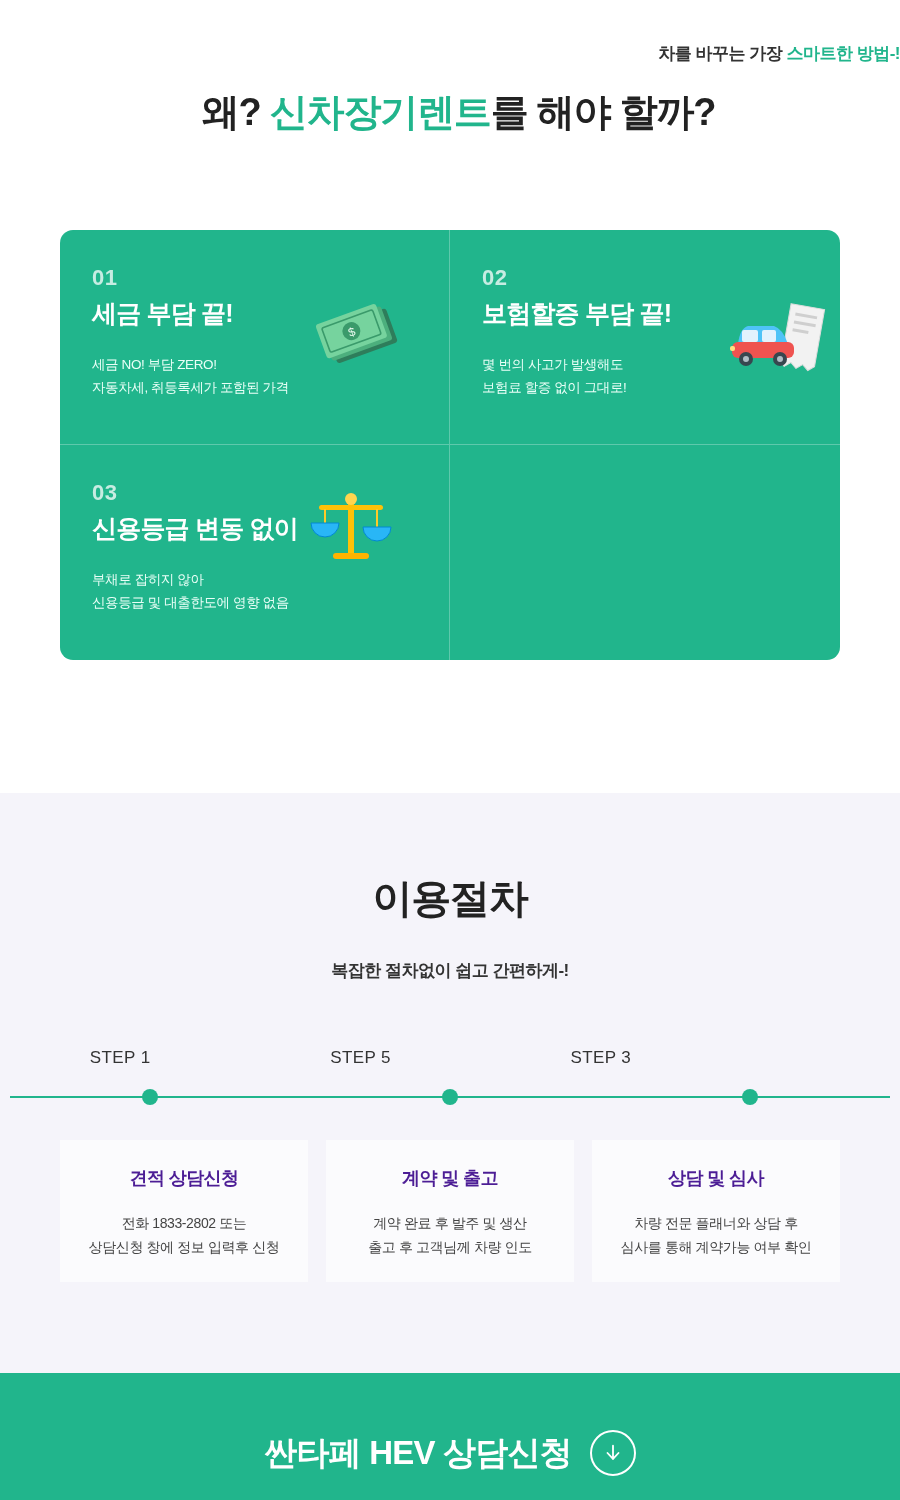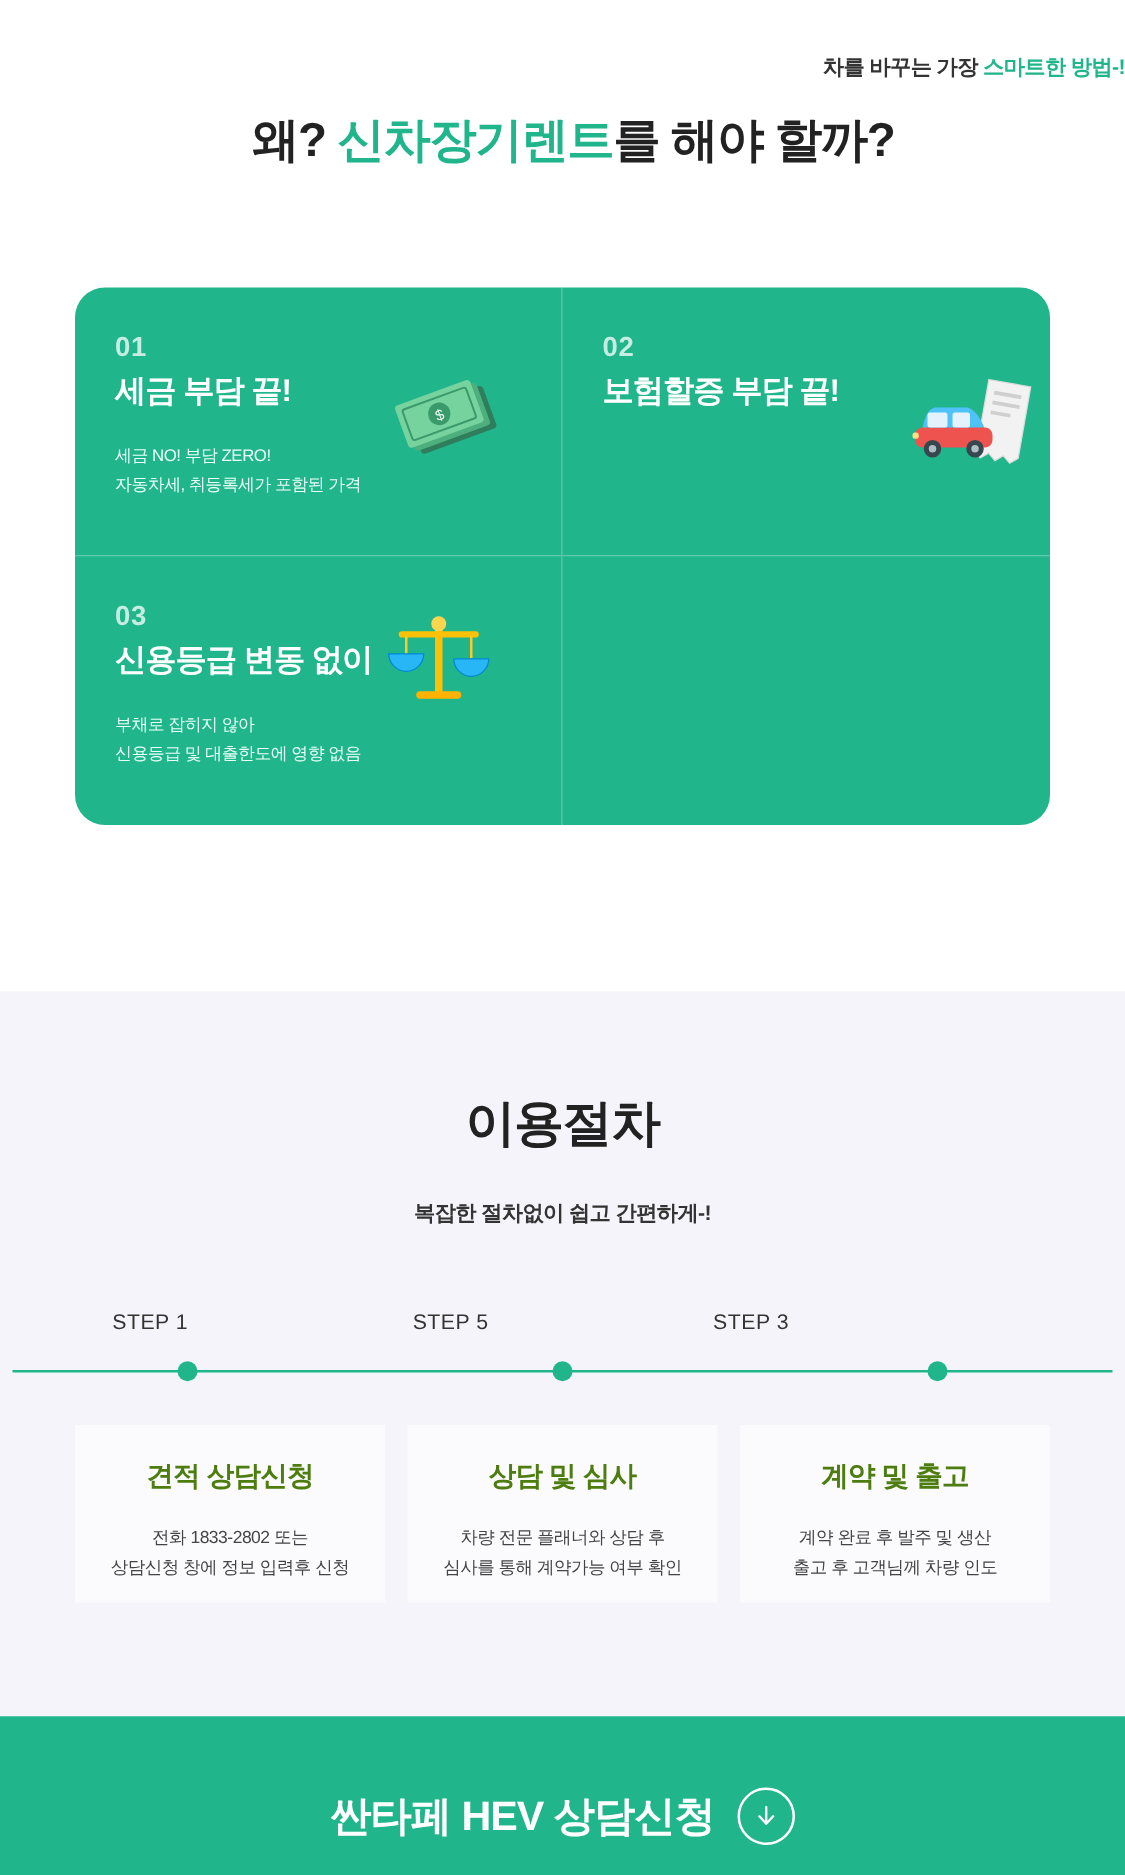--- a/index.html
+++ b/index.html
@@ -52,21 +52,21 @@
     color: #21b58c;
   }
 
   .benefit-card {
     position: absolute;
     left: 60px;
     top: 230px;
     width: 780px;
     height: 430px;
     background: #21b58c;
-    border-radius: 24px;
+    border-radius: 13px;
     box-sizing: border-box;
   }
   .benefit-grid {
     position: relative;
     width: 100%;
     height: 100%;
     display: grid;
     grid-template-columns: 1fr 1fr;
     grid-template-rows: 1fr 1fr;
   }
@@ -200,23 +200,23 @@
   }
   .step-card {
     width: 248px;
     height: 142px;
     background: #fbfbfd;
     box-sizing: border-box;
     padding-top: 26px;
     text-align: center;
   }
   .step-card-title {
-    font-size: 22px;
-    font-weight: bold;
-    color: #4d7c0f;
+    font-size: 18px;
+    font-weight: bold;
+    color: #4c1d95;
     letter-spacing: -0.6px;
   }
   .step-card-desc {
     font-size: 14px;
     color: #444444;
     margin-top: 22px;
     line-height: 1.7;
     letter-spacing: -0.4px;
     white-space: pre-line;
   }
@@ -281,20 +281,22 @@
                 <circle cx="38" cy="40" r="9" fill="#3a9a6b"></circle>
                 <text x="38" y="45" font-size="12" font-family="Liberation Sans, sans-serif" fill="#eafaf0" text-anchor="middle">$</text>
               </g>
             </svg>
           </div>
         </div>
 
         <div class="benefit-cell b2">
           <div class="benefit-num">02</div>
           <div class="benefit-title">보험할증 부담 끝!</div>
+          <div class="benefit-desc">몇 번의 사고가 발생해도
+보험료 할증 없이 그대로!</div>
           <div class="benefit-icon">
             <svg viewBox="0 0 110 92" width="110" height="92" aria-hidden="true">
 
               <g transform="rotate(10 78 46)">
                 <path d="M62 18 h34 v58 l-6 5 -6 -5 -6 5 -6 -5 -6 5 -4 -4 z" fill="#f2f2f2" stroke="#dcdcdc" stroke-width="1"></path>
                 <rect x="68" y="26" width="22" height="3" fill="#cfcfcf"></rect>
                 <rect x="68" y="34" width="22" height="3" fill="#cfcfcf"></rect>
                 <rect x="68" y="42" width="16" height="3" fill="#cfcfcf"></rect>
               </g>
 
@@ -366,28 +368,28 @@
           </div>
       </div>
 
       <div class="step-cards">
         <div class="step-card">
           <div class="step-card-title">견적 상담신청</div>
           <div class="step-card-desc">전화 1833-2802 또는
 상담신청 창에 정보 입력후 신청</div>
         </div>
         <div class="step-card">
+          <div class="step-card-title">계약 및 출고</div>
+          <div class="step-card-desc">계약 완료 후 발주 및 생산
+출고 후 고객님께 차량 인도</div>
+        </div>
+        <div class="step-card">
           <div class="step-card-title">상담 및 심사</div>
           <div class="step-card-desc">차량 전문 플래너와 상담 후
 심사를 통해 계약가능 여부 확인</div>
-        </div>
-        <div class="step-card">
-          <div class="step-card-title">계약 및 출고</div>
-          <div class="step-card-desc">계약 완료 후 발주 및 생산
-출고 후 고객님께 차량 인도</div>
         </div>
       </div>
     </div>
   </section>
 
   <section class="section-cta">
     <div class="cta-text">싼타페 HEV 상담신청</div>
     <div class="cta-arrow">
       <svg viewBox="0 0 24 24" width="22" height="22" aria-hidden="true">
         <path d="M12 4 v13 M12 18.5 l-6 -6.5 M12 18.5 l6 -6.5" fill="none" stroke="#ffffff" stroke-width="2" stroke-linecap="round" stroke-linejoin="round"></path>

